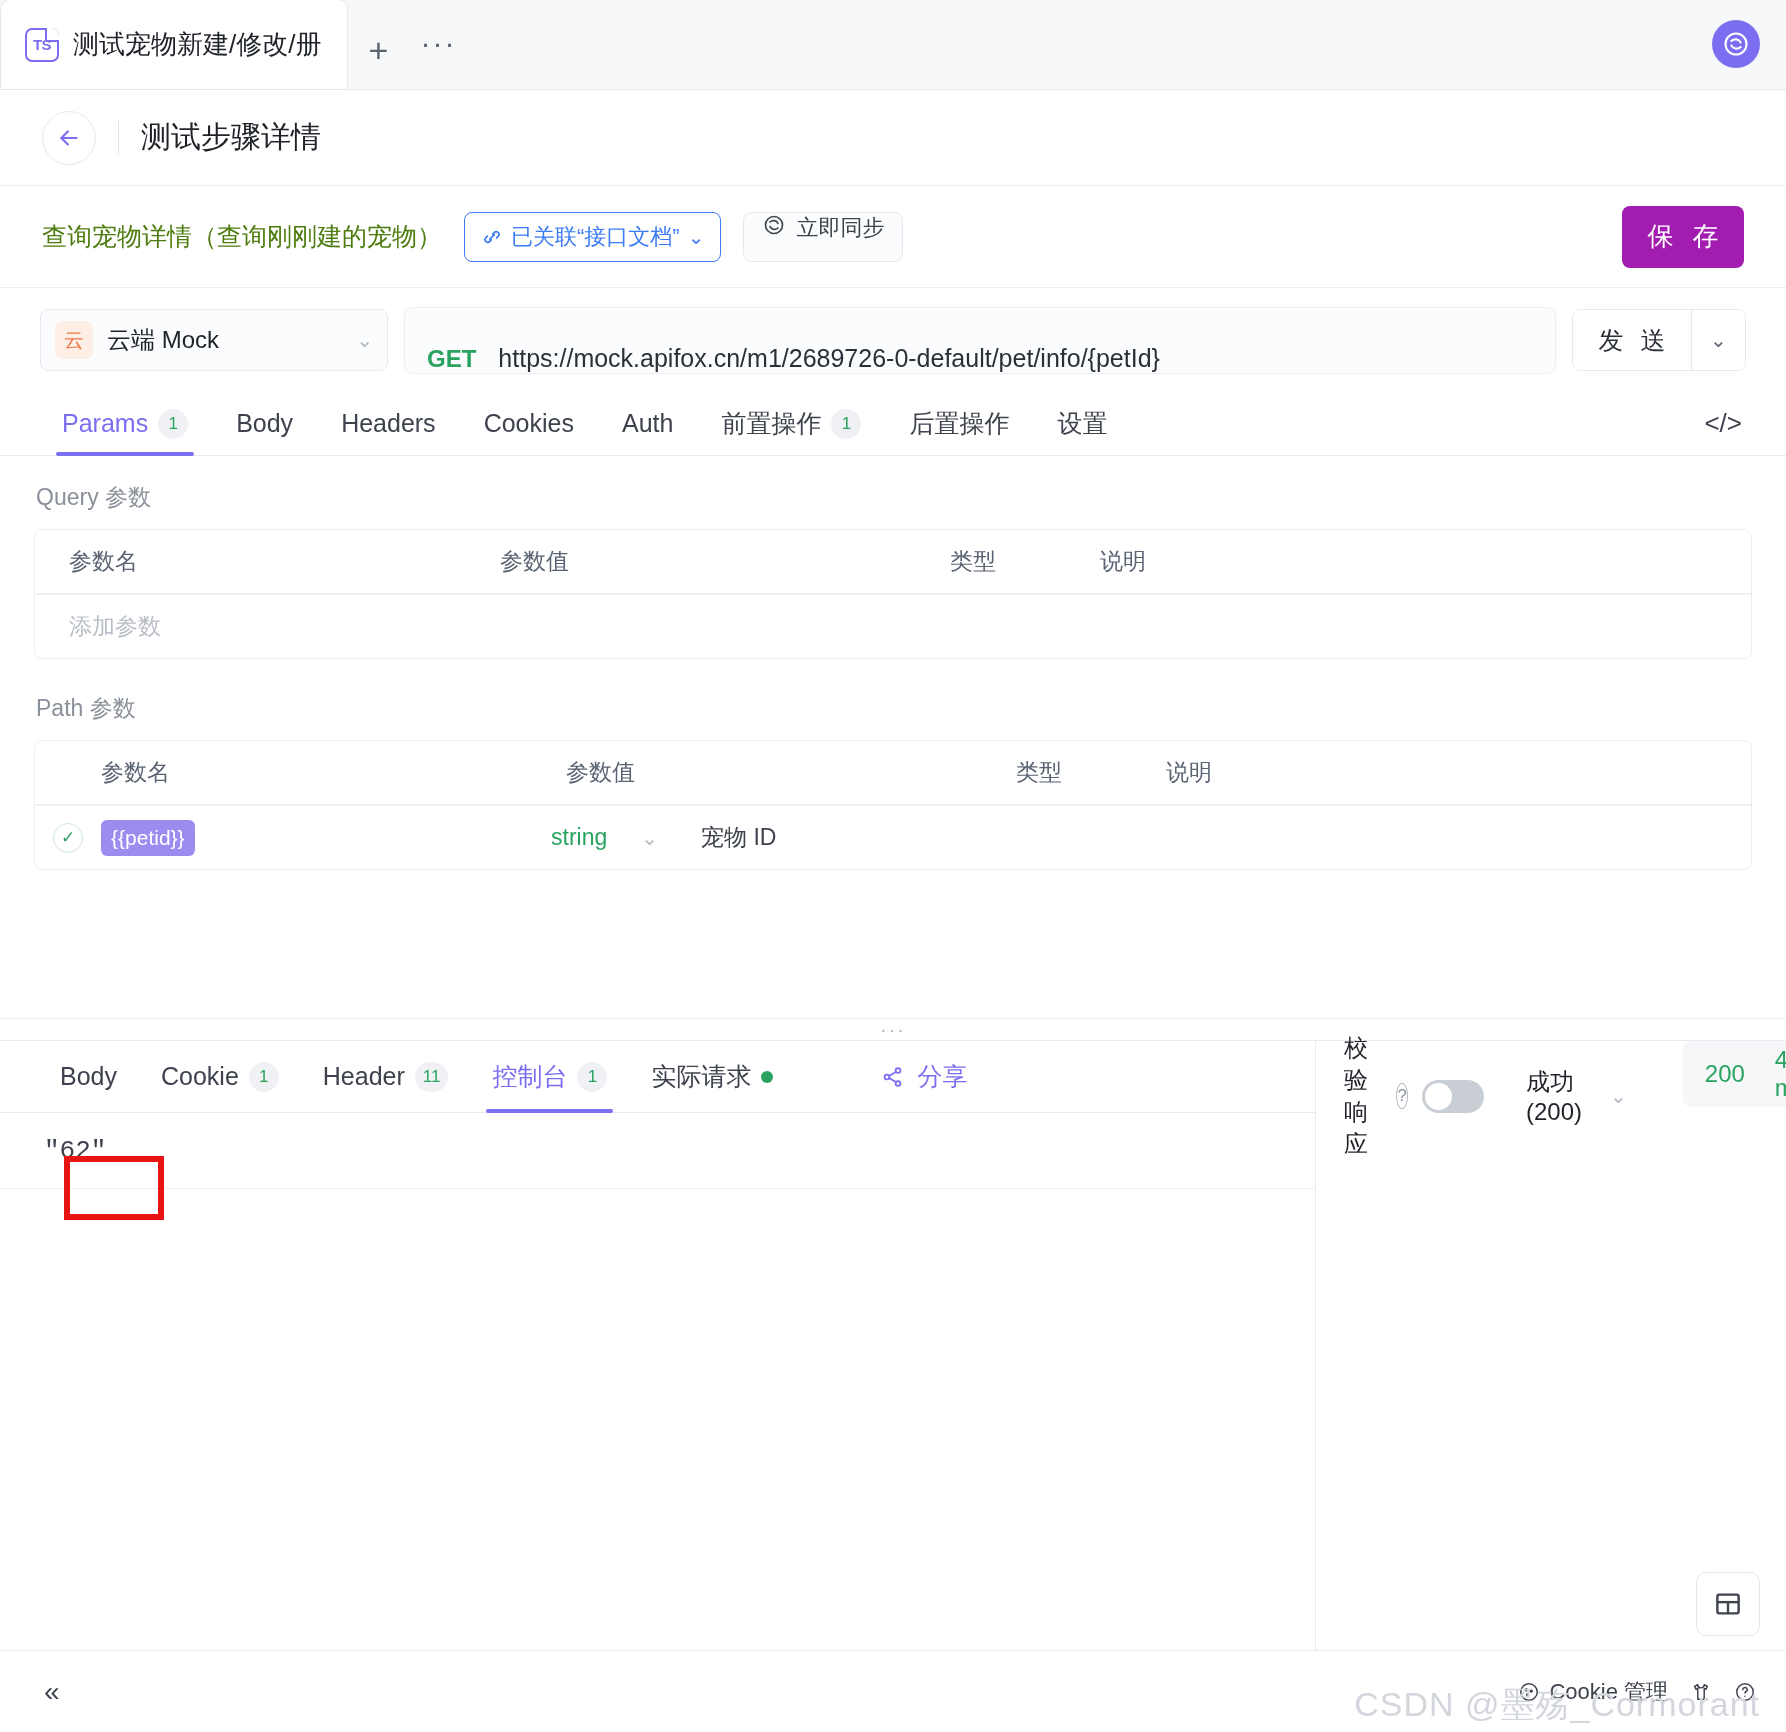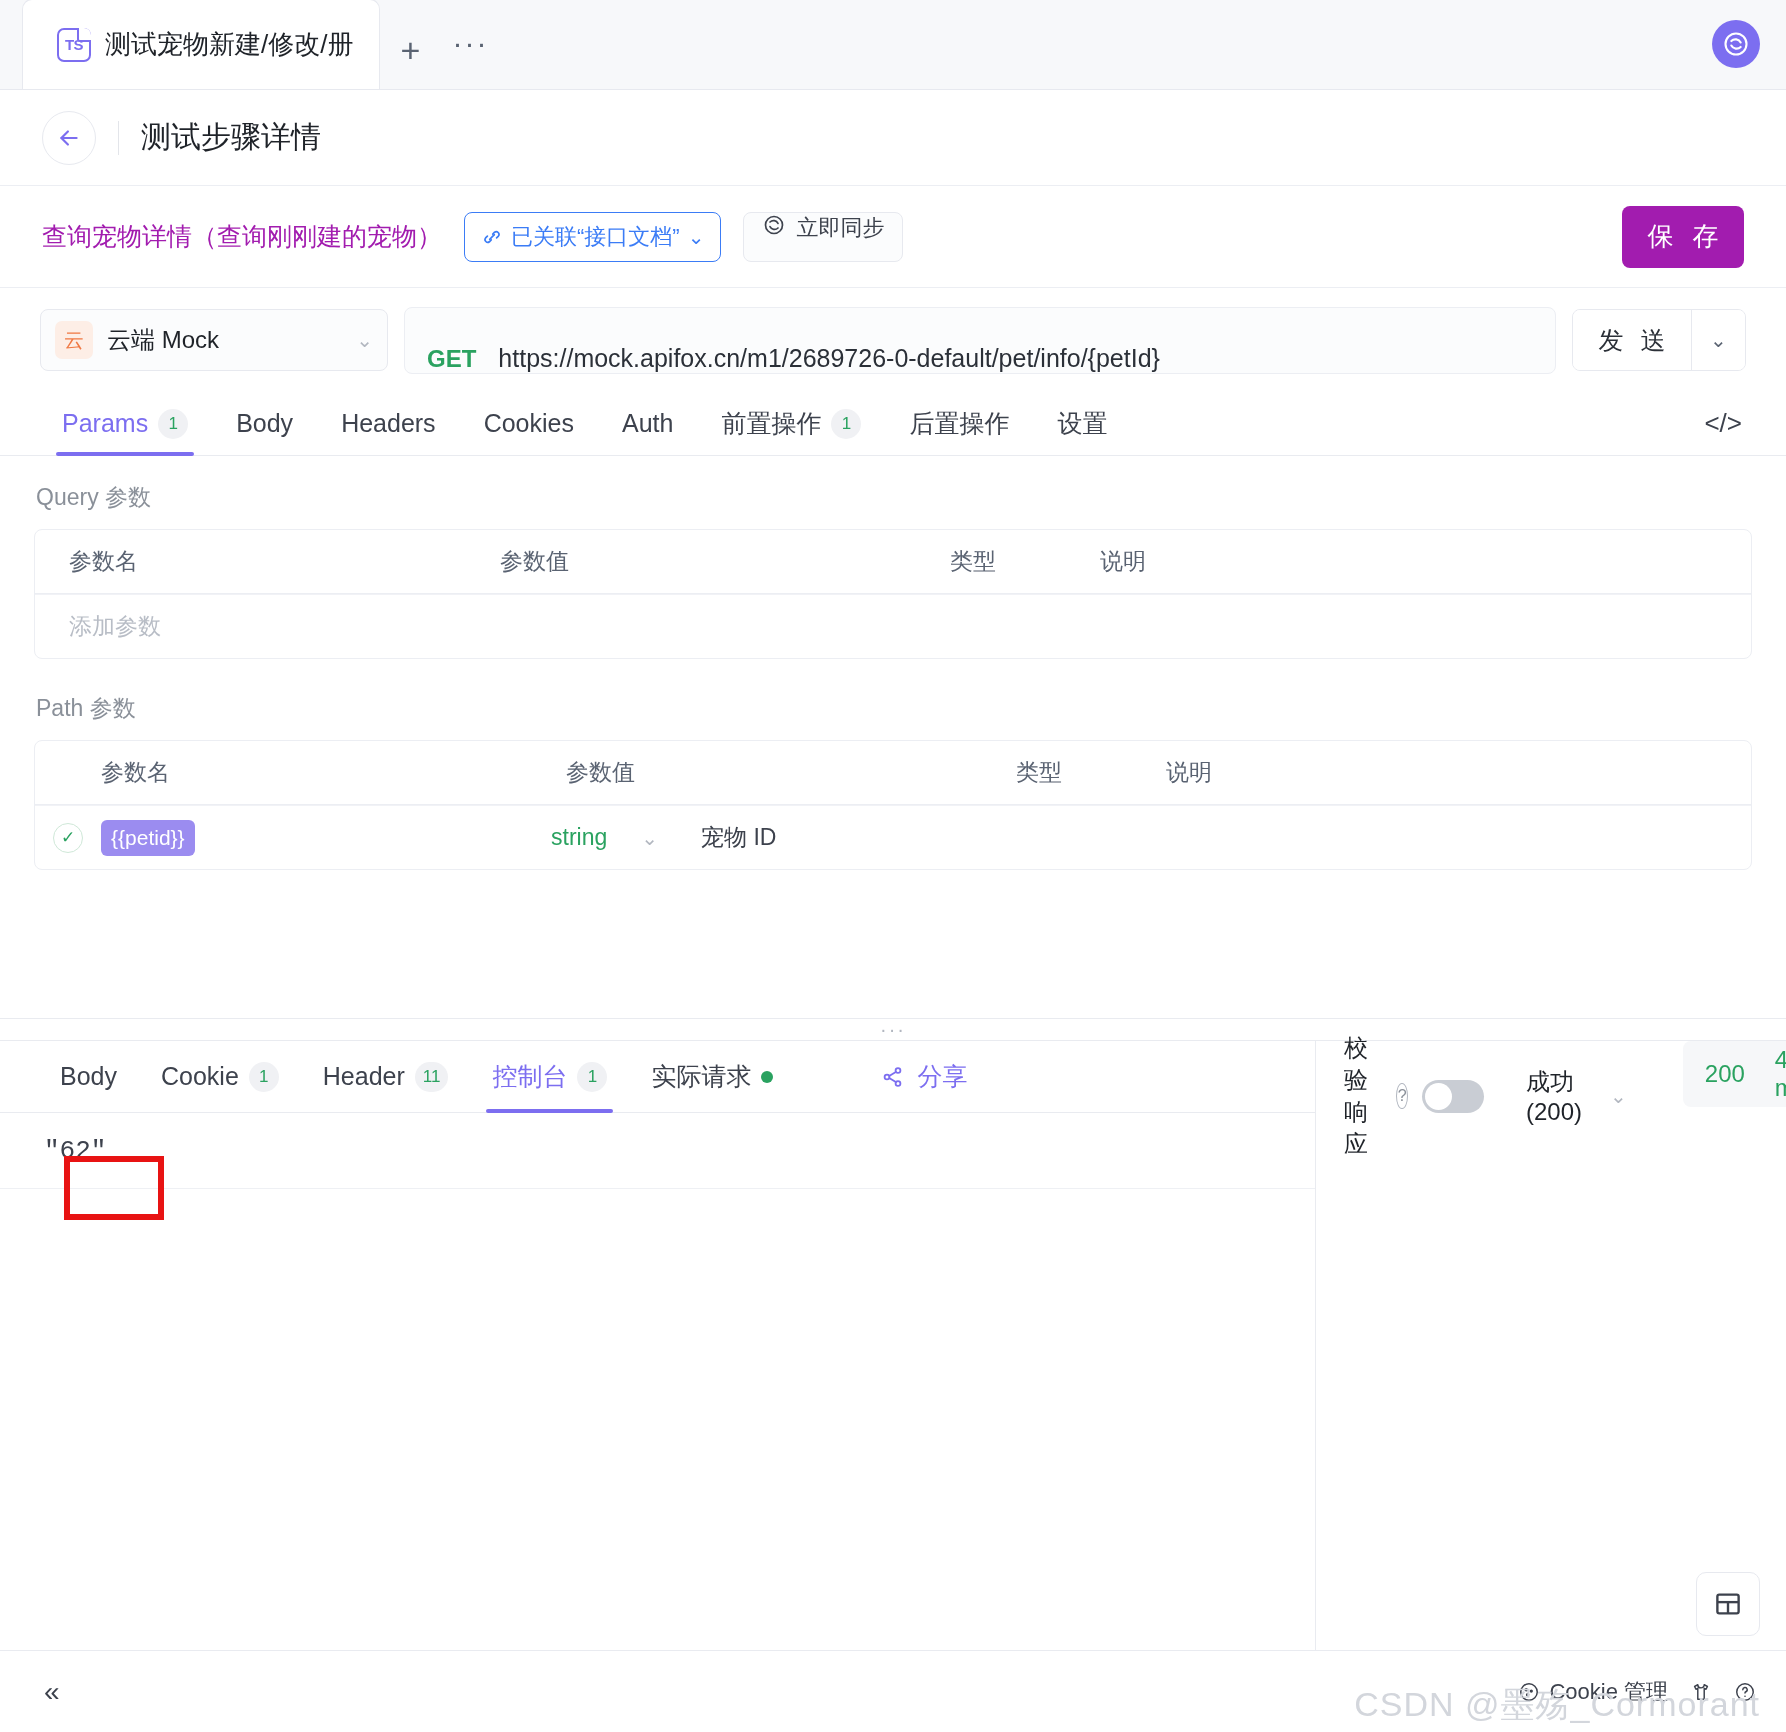--- a/index.html
+++ b/index.html
@@ -11,21 +11,21 @@
     overflow: hidden;
   }
   .app { position: relative; width: 1786px; height: 1732px; display: flex; flex-direction: column; }
 
   
   .tabstrip {
     height: 90px; background: #f7f8fa; display: flex; align-items: flex-end;
     border-bottom: 1px solid #e7e9ef; position: relative; flex: none;
   }
   .doc-tab {
-    height: 90px; margin-left: 22px; padding: 0 26px 0 34px;
+    height: 90px; padding: 0 26px 0 24px;
     background: #ffffff; border: 1px solid #e7e9ef; border-bottom: none;
     border-radius: 10px 10px 0 0; display: flex; align-items: center; gap: 14px;
   }
   .ts-badge {
     width: 34px; height: 34px; border: 2px solid #7c6ef0; border-radius: 7px;
     display: flex; align-items: center; justify-content: center;
     font-size: 15px; font-weight: 700; color: #7c6ef0; letter-spacing: -0.5px;
     position: relative;
   }
   .ts-badge::after{
@@ -55,21 +55,21 @@
     color: #7c6ef0; font-size: 27px;
   }
   .vdiv { width: 1px; height: 34px; background: #e3e5ea; }
   .page-title { font-size: 30px; color: #1f2329; }
 
   
   .metarow {
     height: 102px; display: flex; align-items: center; padding: 0 42px; gap: 22px;
     border-bottom: 1px solid #eceef3; flex: none; background:#fff;
   }
-  .step-name { font-size: 25px; color: #a21caf; white-space: nowrap; }
+  .step-name { font-size: 25px; color: #4d7c0f; white-space: nowrap; }
   .link-chip {
     height: 50px; padding: 0 16px; border: 1px solid #3b7cf6; border-radius: 8px;
     display: flex; align-items: center; gap: 8px; color: #3b7cf6; font-size: 22px;
     background: #fff; white-space: nowrap;
   }
   .sync-chip {
     height: 50px; padding: 0 18px; border: 1px solid #e7e9ef; border-radius: 8px;
     display: flex; gap: 10px; color: #3d424d; font-size: 22px;
     background: #fbfcfd; white-space: nowrap;
   }

